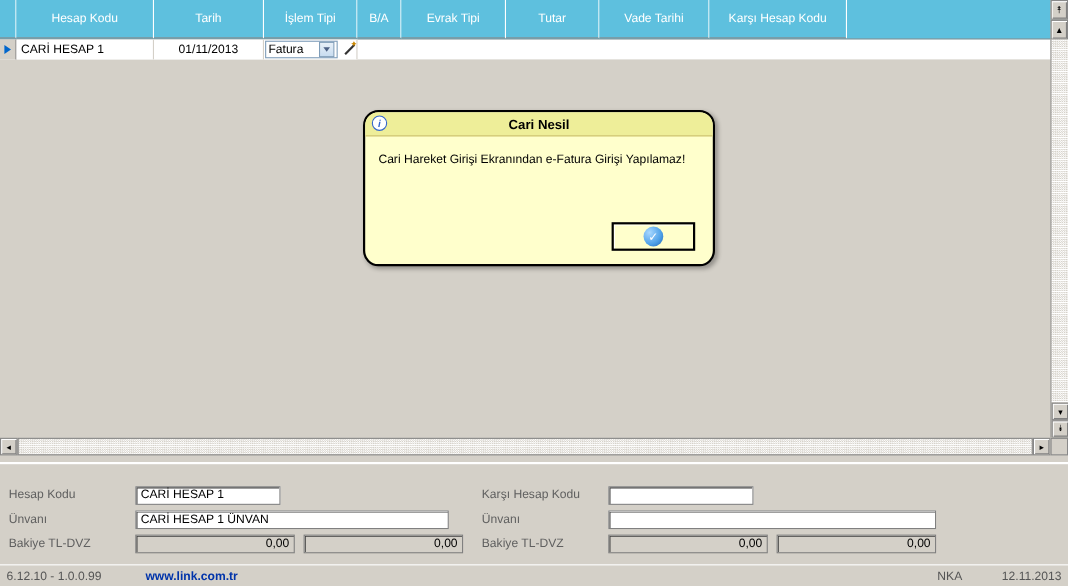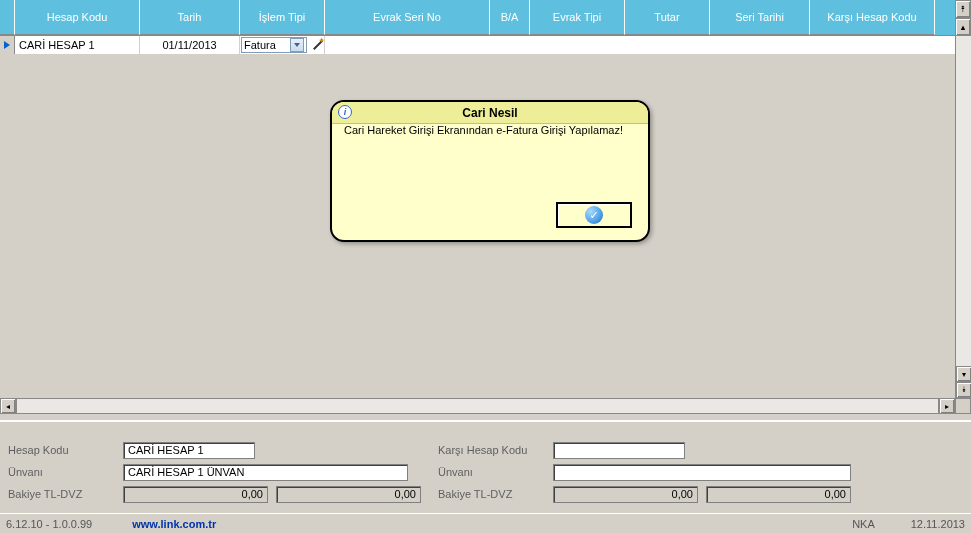--- a/index.html
+++ b/index.html
@@ -270,21 +270,21 @@
   border: 1px solid #3366cc;
   display: flex;
   align-items: center;
   justify-content: center;
   font-size: 9px;
   font-weight: bold;
   font-style: italic;
   color: #3366cc;
 }
 .dialog-body {
-  padding: 0 12px;
+  padding: 15px 12px;
   font-size: 11px;
 }
 .dialog-btn-wrap {
   position: absolute;
   right: 16px;
   bottom: 12px;
 }
 .dialog-btn {
   width: 76px;
   height: 26px;
@@ -308,25 +308,24 @@
 </style>
 </head>
 <body>
 
 <div class="grid-area">
   <div class="grid-header">
     <div class="grid-header-cell" style="width:15px"></div>
     <div class="grid-header-cell" style="width:125px">Hesap Kodu</div>
     <div class="grid-header-cell" style="width:100px">Tarih</div>
     <div class="grid-header-cell" style="width:85px">İşlem Tipi</div>
-    <div class="grid-header-cell" style="width:165px">Evrak Seri No</div>
     <div class="grid-header-cell" style="width:40px">B/A</div>
     <div class="grid-header-cell" style="width:95px">Evrak Tipi</div>
     <div class="grid-header-cell" style="width:85px">Tutar</div>
-    <div class="grid-header-cell" style="width:100px">Seri Tarihi</div>
+    <div class="grid-header-cell" style="width:100px">Vade Tarihi</div>
     <div class="grid-header-cell" style="width:125px">Karşı Hesap Kodu</div>
   </div>
 
   <div class="grid-row">
     <div class="row-indicator">
       <span class="arrow-icon"></span>
     </div>
     <div class="grid-cell" style="width:125px">CARİ HESAP 1</div>
     <div class="grid-cell" style="width:100px;justify-content:center">01/11/2013</div>
     <div class="grid-cell" style="width:85px;padding:0 1px">

